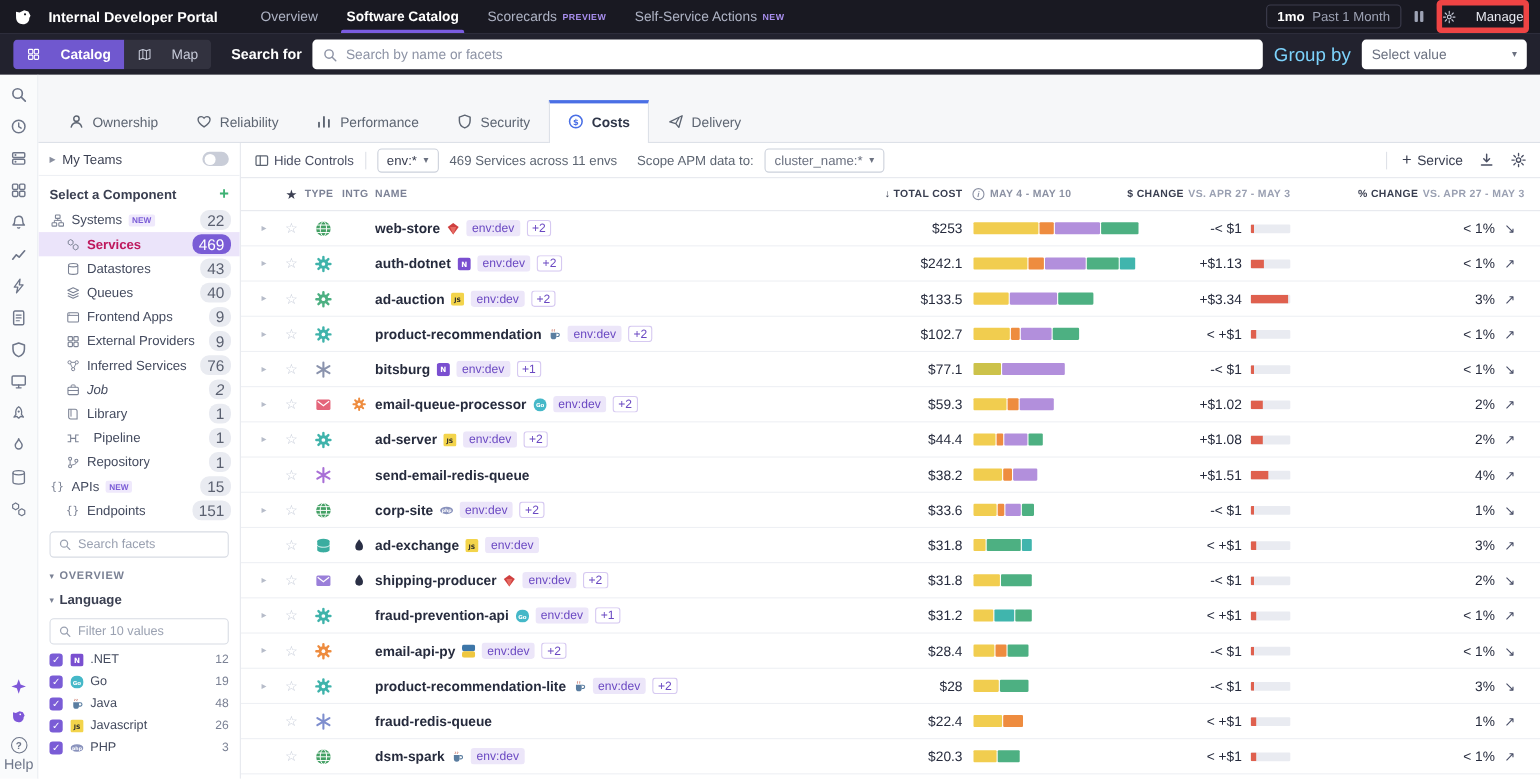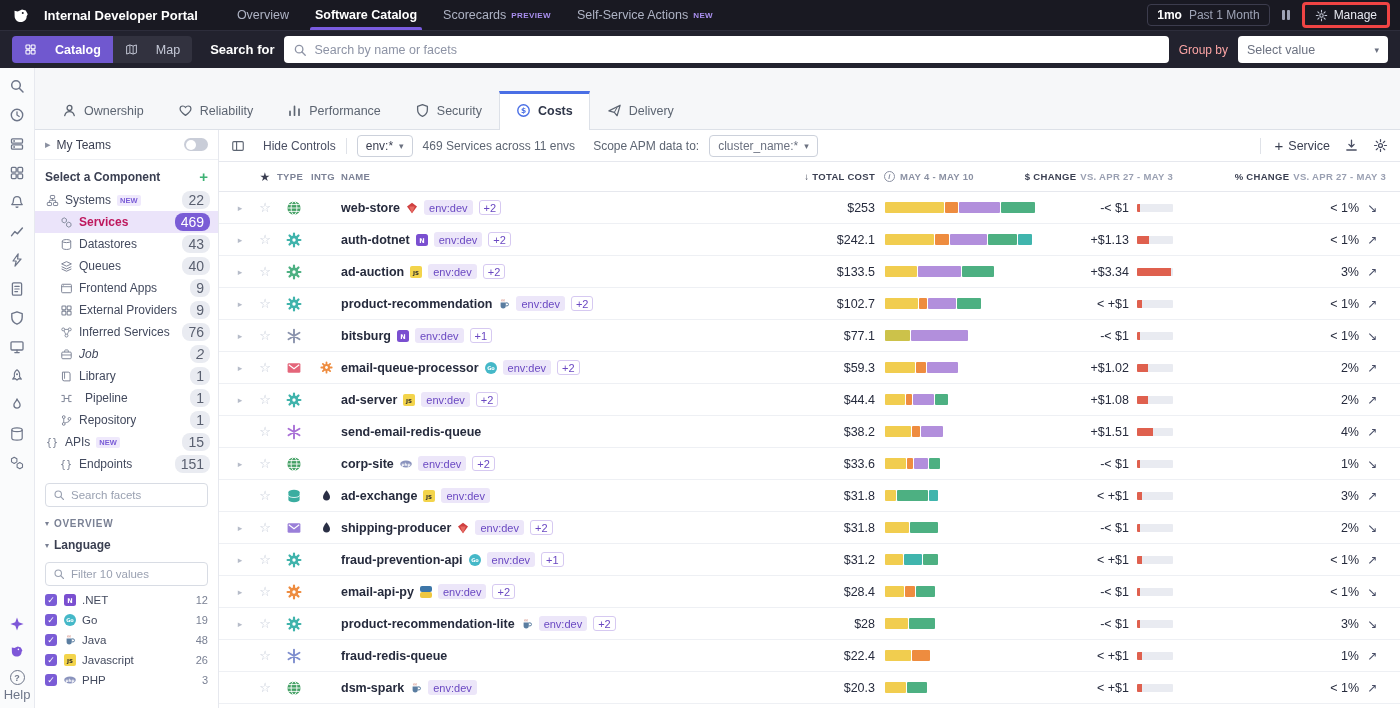--- a/index.html
+++ b/index.html
@@ -13,32 +13,32 @@
 .tb-nav-item{display:flex;align-items:center;gap:5px;padding:0 13px;color:#aeb3c4;font-size:12.5px;cursor:pointer;height:100%;position:relative;white-space:nowrap}
 .tb-nav-item.active{color:#fff;font-weight:bold}
 .tb-nav-item.active::after{content:"";position:absolute;left:8px;right:8px;bottom:0;height:3px;background:#7a5ce0;border-radius:2px 2px 0 0}
 .tb-badge{font-size:8px;font-weight:bold;color:#a98fef;letter-spacing:.4px}
 .tb-right{margin-left:auto;display:flex;align-items:center;gap:10px}
 .time-pill{display:flex;align-items:center;gap:7px;border:1px solid #3c3c4d;border-radius:4px;padding:3px 9px;cursor:pointer}
 .time-short{font-size:12px;font-weight:bold;color:#fff}
 .time-label{font-size:12px;color:#9ea3b5}
 .pause{display:flex;gap:2px;margin:0 2px;cursor:pointer}
 .pause i{width:3px;height:10px;background:#9ea3b5;border-radius:1px;display:block}
-.manage-btn{display:flex;align-items:center;gap:6px;border:3px solid #ef4444;border-radius:4px;padding:3px 10px;color:#e8eaf2;font-size:12px;cursor:pointer}
+.manage-btn{display:flex;align-items:center;gap:18px;border:5px solid #ef4444;border-radius:4px;padding:3px 0;color:#e8eaf2;font-size:12px;cursor:pointer}
 
 .searchbar{height:38px;background:#22222e;display:flex;align-items:center;padding:0 12px;gap:10px;border-top:1px solid #2d2d3b}
 .seg{display:flex;border-radius:4px;overflow:hidden}
 .seg-btn{display:flex;align-items:center;gap:18px;height:27px;padding:0 12px;font-size:12.5px;cursor:pointer}
 .seg-btn.active{background:#7058cf;color:#fff;font-weight:bold}
 .seg-btn.idle{background:#32323f;color:#c6cad8}
 .search-for{color:#fff;font-size:13px;font-weight:bold;margin-left:8px;white-space:nowrap;cursor:pointer}
 .search-box{flex:1;height:27px;background:#fff;border-radius:4px;display:flex;align-items:center;gap:7px;padding:0 9px}
 .search-box input{border:none;outline:none;flex:1;font-size:12.5px;color:#3a3f51;font-family:inherit;background:transparent}
 .search-box input::placeholder{color:#8d93a5}
-.groupby-label{color:#fca5a5;font-size:12px;white-space:nowrap}
+.groupby-label{color:#7dd3fc;font-size:17px;white-space:nowrap}
 .groupby{width:150px;height:27px;background:#fff;border-radius:4px;display:flex;align-items:center;justify-content:space-between;padding:0 9px;font-size:12.5px;color:#6b7180;cursor:pointer;flex:none}
 .caret{font-size:9px;color:#6b7180}
 
 .content{display:flex;height:640px}
 .rail{width:35px;background:#fafbfc;border-right:1px solid #e7e9ef;display:flex;flex-direction:column;align-items:center;padding:10px 0 6px;gap:13px;flex:none}
 .rail-btn{width:16px;height:16px;display:flex;align-items:center;justify-content:center;cursor:pointer}
 .rail-bottom{margin-top:auto;display:flex;flex-direction:column;align-items:center;gap:11px}
 .help-wrap{display:flex;flex-direction:column;align-items:center;gap:2px;cursor:pointer}
 .help-circle{width:15px;height:15px;border:1.4px solid #6e7689;border-radius:50%;color:#6e7689;font-size:9px;font-weight:bold;display:flex;align-items:center;justify-content:center}
 .help-label{font-size:13px;color:#6e7689}
@@ -77,21 +77,21 @@
 .lang-head .sc{font-size:8px;color:#7a8194}
 .lang-head .slbl{font-size:12px;font-weight:bold;color:#3a3f51}
 .lopt{height:20px;display:flex;align-items:center;gap:6px;padding:0 10px;font-size:11.5px;color:#434a5e;flex:none}
 .cb{width:12px;height:12px;background:#7a5cd6;border-radius:3px;color:#fff;font-size:9px;display:flex;align-items:center;justify-content:center;flex:none;cursor:pointer}
 .lopt .lic{width:13px;display:flex;justify-content:center;flex:none}
 .lopt .llbl{flex:1;white-space:nowrap;overflow:hidden}
 .lopt .lcount{color:#7a8194;font-size:11px}
 
 .main{flex:1;display:flex;flex-direction:column;min-width:0}
 .controls{height:32px;display:flex;align-items:center;gap:10px;padding:0 12px;border-bottom:1px solid #e6e8ee;font-size:12px;color:#4a4f63;flex:none}
-.hidec{display:flex;align-items:center;gap:18px;cursor:pointer}
+.hidec{display:flex;align-items:center;gap:4px;cursor:pointer}
 .vdiv{width:1px;height:16px;background:#dfe2e8}
 .chip{display:flex;align-items:center;gap:6px;border:1px solid #ccd1db;border-radius:4px;height:22px;padding:0 8px;font-size:12px;color:#3a3f51;background:#fff;cursor:pointer;white-space:nowrap}
 .chip.muted{color:#6b7180}
 .summary{color:#5d6572;white-space:nowrap}
 .scope-label{color:#5d6572;margin-left:8px;white-space: nowrap}
 .controls-right{margin-left:auto;display:flex;align-items:center;gap:14px}
 .addsvc{display:flex;align-items:center;gap:5px;font-size:12.5px;color:#3a3f51;cursor:pointer}
 .addsvc .plus{font-size:15px;line-height:1}
 .ibtn{display:flex;align-items:center;cursor:pointer}
 

